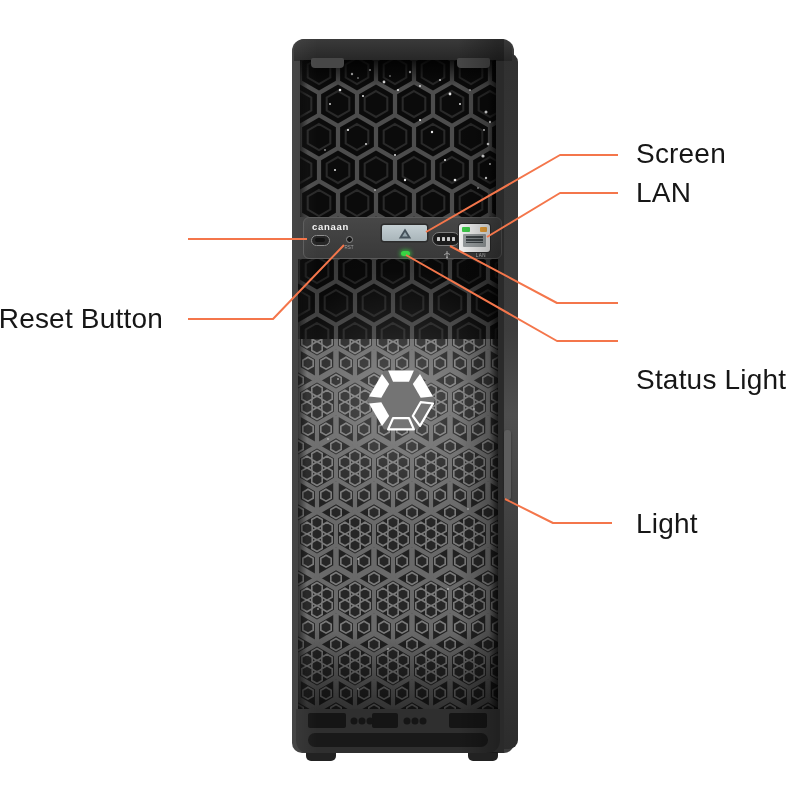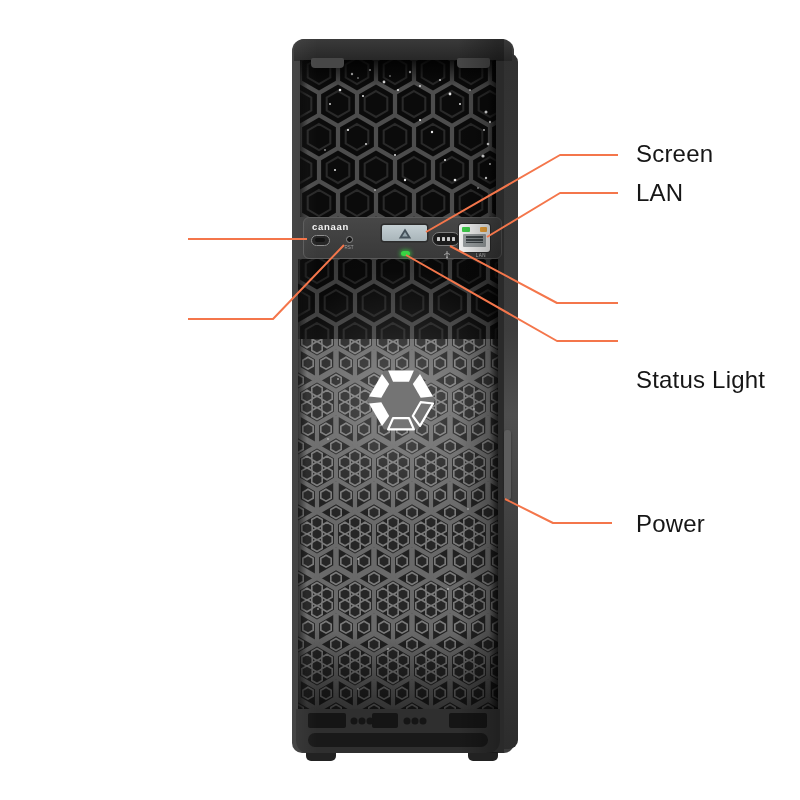--- a/index.html
+++ b/index.html
@@ -1,18 +1,18 @@
 <!DOCTYPE html>
 <html style="--accent: #F4764B;"><head>
 <meta charset="utf-8">
 <style>
   html,body{margin:0;padding:0;background:#fff;}
   .canvas{position:relative;width:800px;height:800px;background:#fff;overflow:hidden;
           font-family:"Liberation Sans",sans-serif;}
-  .label{position:absolute;font-size:24px;line-height:25px;color:#161616;white-space:nowrap;
+  .label{position:absolute;font-size:28px;line-height:25px;color:#161616;white-space:nowrap;
          letter-spacing:.2px;z-index:9;}
   .label.leftside{text-align:right;}
 
   
   .device{position:absolute;left:292px;top:39px;width:226px;height:722px;z-index:2;}
   .chassis{position:absolute;left:0;top:0;width:222px;height:714px;background:#3c3c3c;
            border-radius:12px 12px 10px 10px;}
   .side-rail{position:absolute;left:212px;top:14px;width:14px;height:696px;
              background:linear-gradient(180deg,#303030,#3d3d3d 40%,#4e4e4e 52%,#424242 66%,#2c2c2c);
              border-radius:0 9px 9px 0;}
@@ -296,18 +296,19 @@
   <svg class="lines" viewBox="0 0 800 800">
     <path d="M188,239 H307"></path>
     <path d="M188,319 H273 L344,245"></path>
     <path d="M426,232 L560,155 H618"></path>
     <path d="M487,237 L560,193 H618"></path>
     <path d="M450,246 L557,303 H618"></path>
     <path d="M406,255 L557,341 H618"></path>
     <path d="M505,499 L553,523 H612"></path>
   </svg>
 
+  <div class="label leftside lbl-reset">Reset Button</div>
   <div class="label lbl-screen">Screen</div>
   <div class="label lbl-lan">LAN</div>
   <div class="label lbl-status">Status Light</div>
-  <div class="label lbl-outlet">Power</div>
+  <div class="label lbl-outlet">Light</div>
 
 </div>
 
 </body></html>

